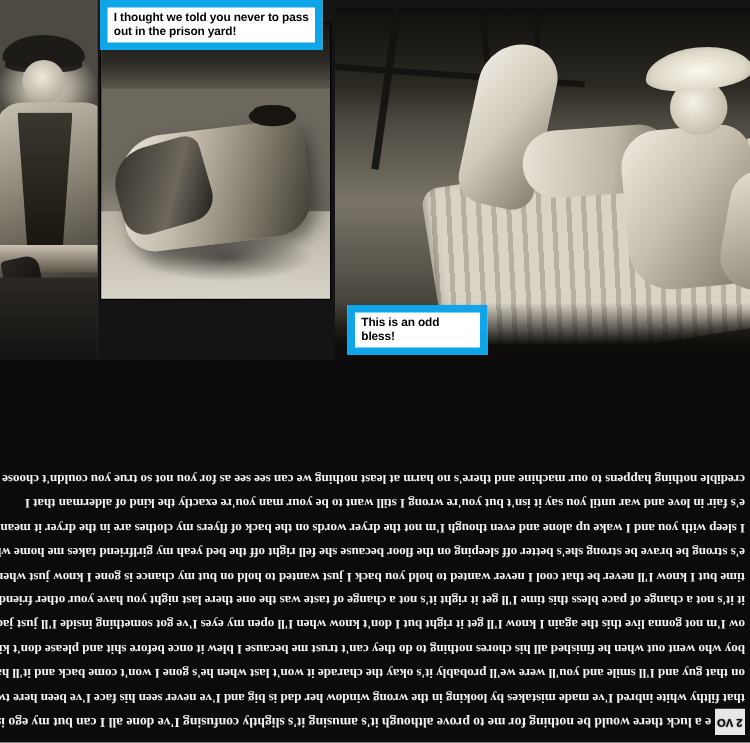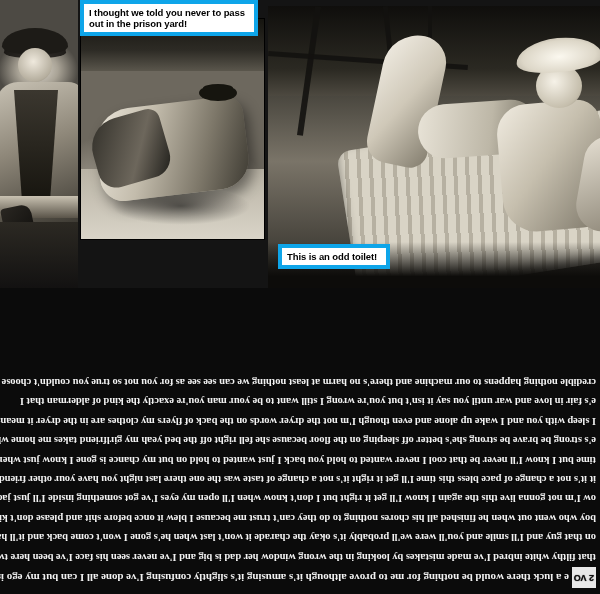--- a/index.html
+++ b/index.html
@@ -274,21 +274,21 @@
   
   .caption {
     position: absolute;
     background: #ffffff;
     color: #000;
     font-family: "Liberation Sans", sans-serif;
     font-weight: bold;
     font-size: 9.5px;
     line-height: 11px;
     padding: 3px 5px;
-    border: 4px solid #0ea5e9;
+    border: 6px solid #0ea5e9;
     box-sizing: border-box;
     letter-spacing: -0.1px;
   }
   #caption-prison {
     left: 80px;
     top: 0;
     width: 178px;
   }
   #caption-toilet {
     left: 278px;
@@ -375,21 +375,21 @@
       <div class="leg2"></div>
       <div class="torso"></div>
       <div class="arm"></div>
       <div class="head"></div>
       <div class="cowhat"></div>
       <div class="darkfore"></div>
     </div>
 
     <div class="caption" id="caption-prison">I thought we told you never to pass out in the prison yard!</div>
 
-    <div class="caption" id="caption-toilet">This is an odd toilet!</div>
+    <div class="caption" id="caption-toilet">This is an odd bless!</div>
   </div>
 
   <div class="textblock">
     <div class="rot">
 
       <div class="line first">
         <span class="vo">2 VO</span>
         <span>e a luck there would be nothing for me to prove although it's amusing it's slightly confusing I've done all I can  but my ego is still hard to move</span>
       </div>
 

